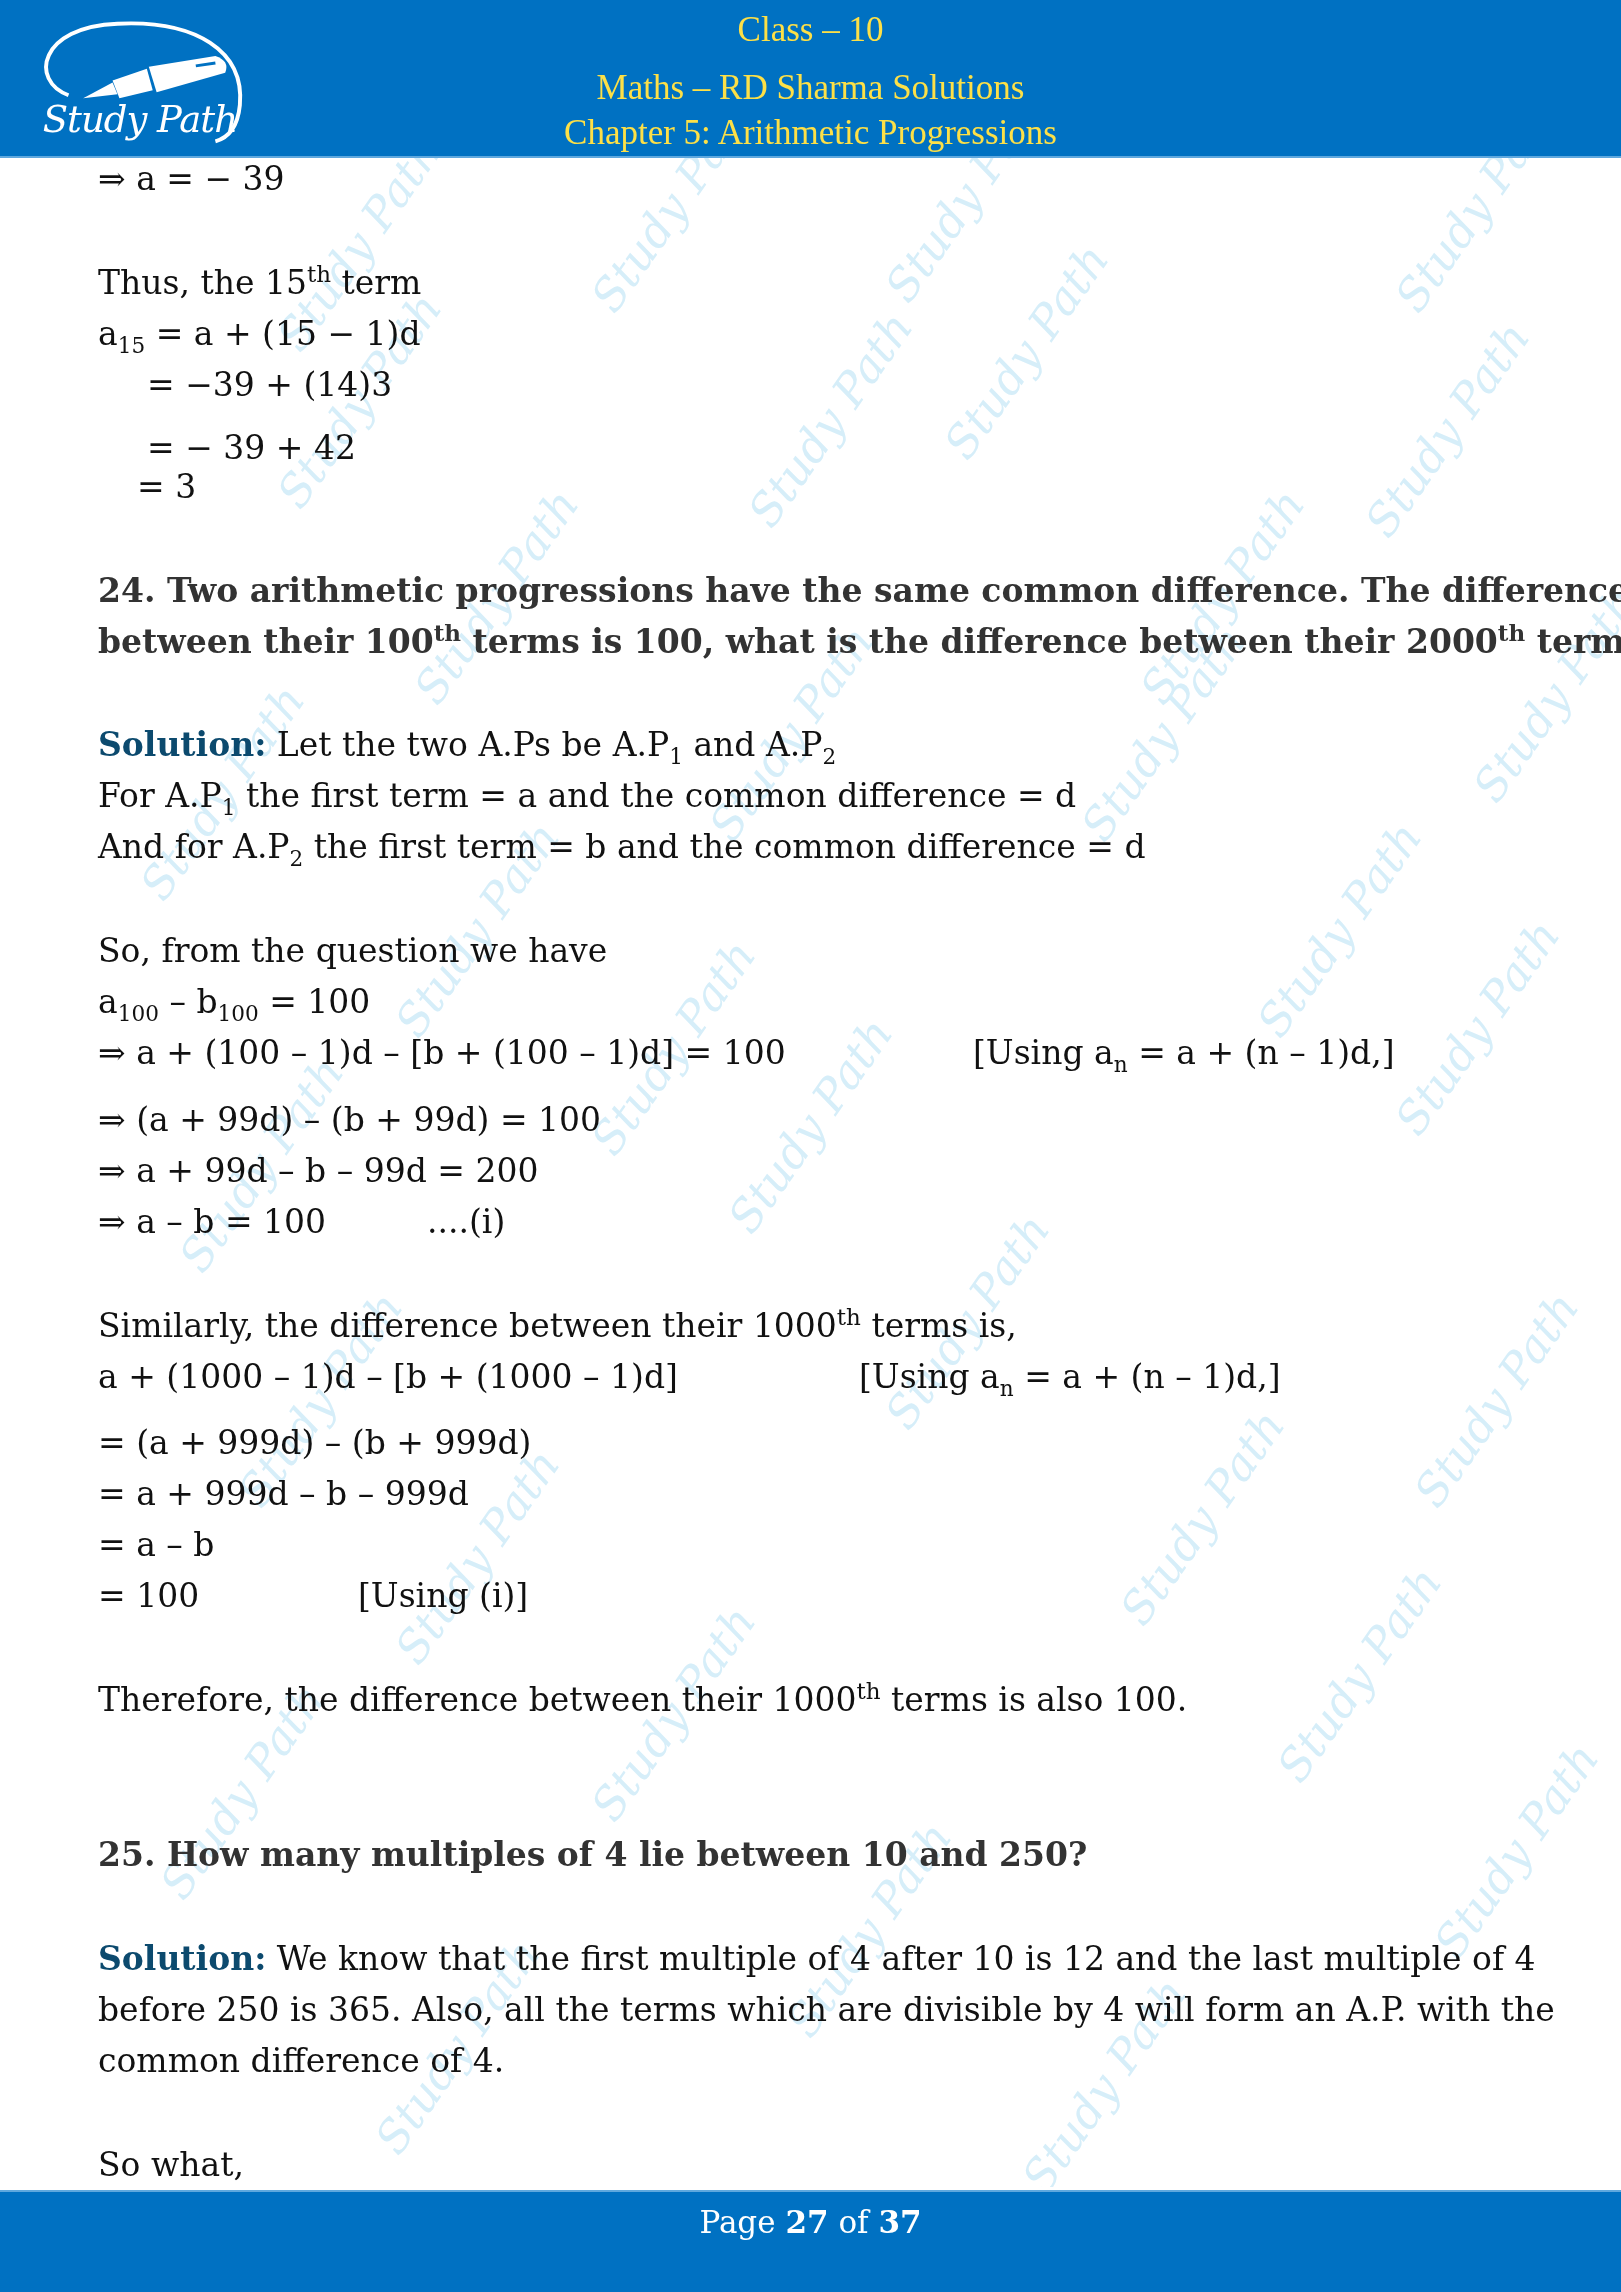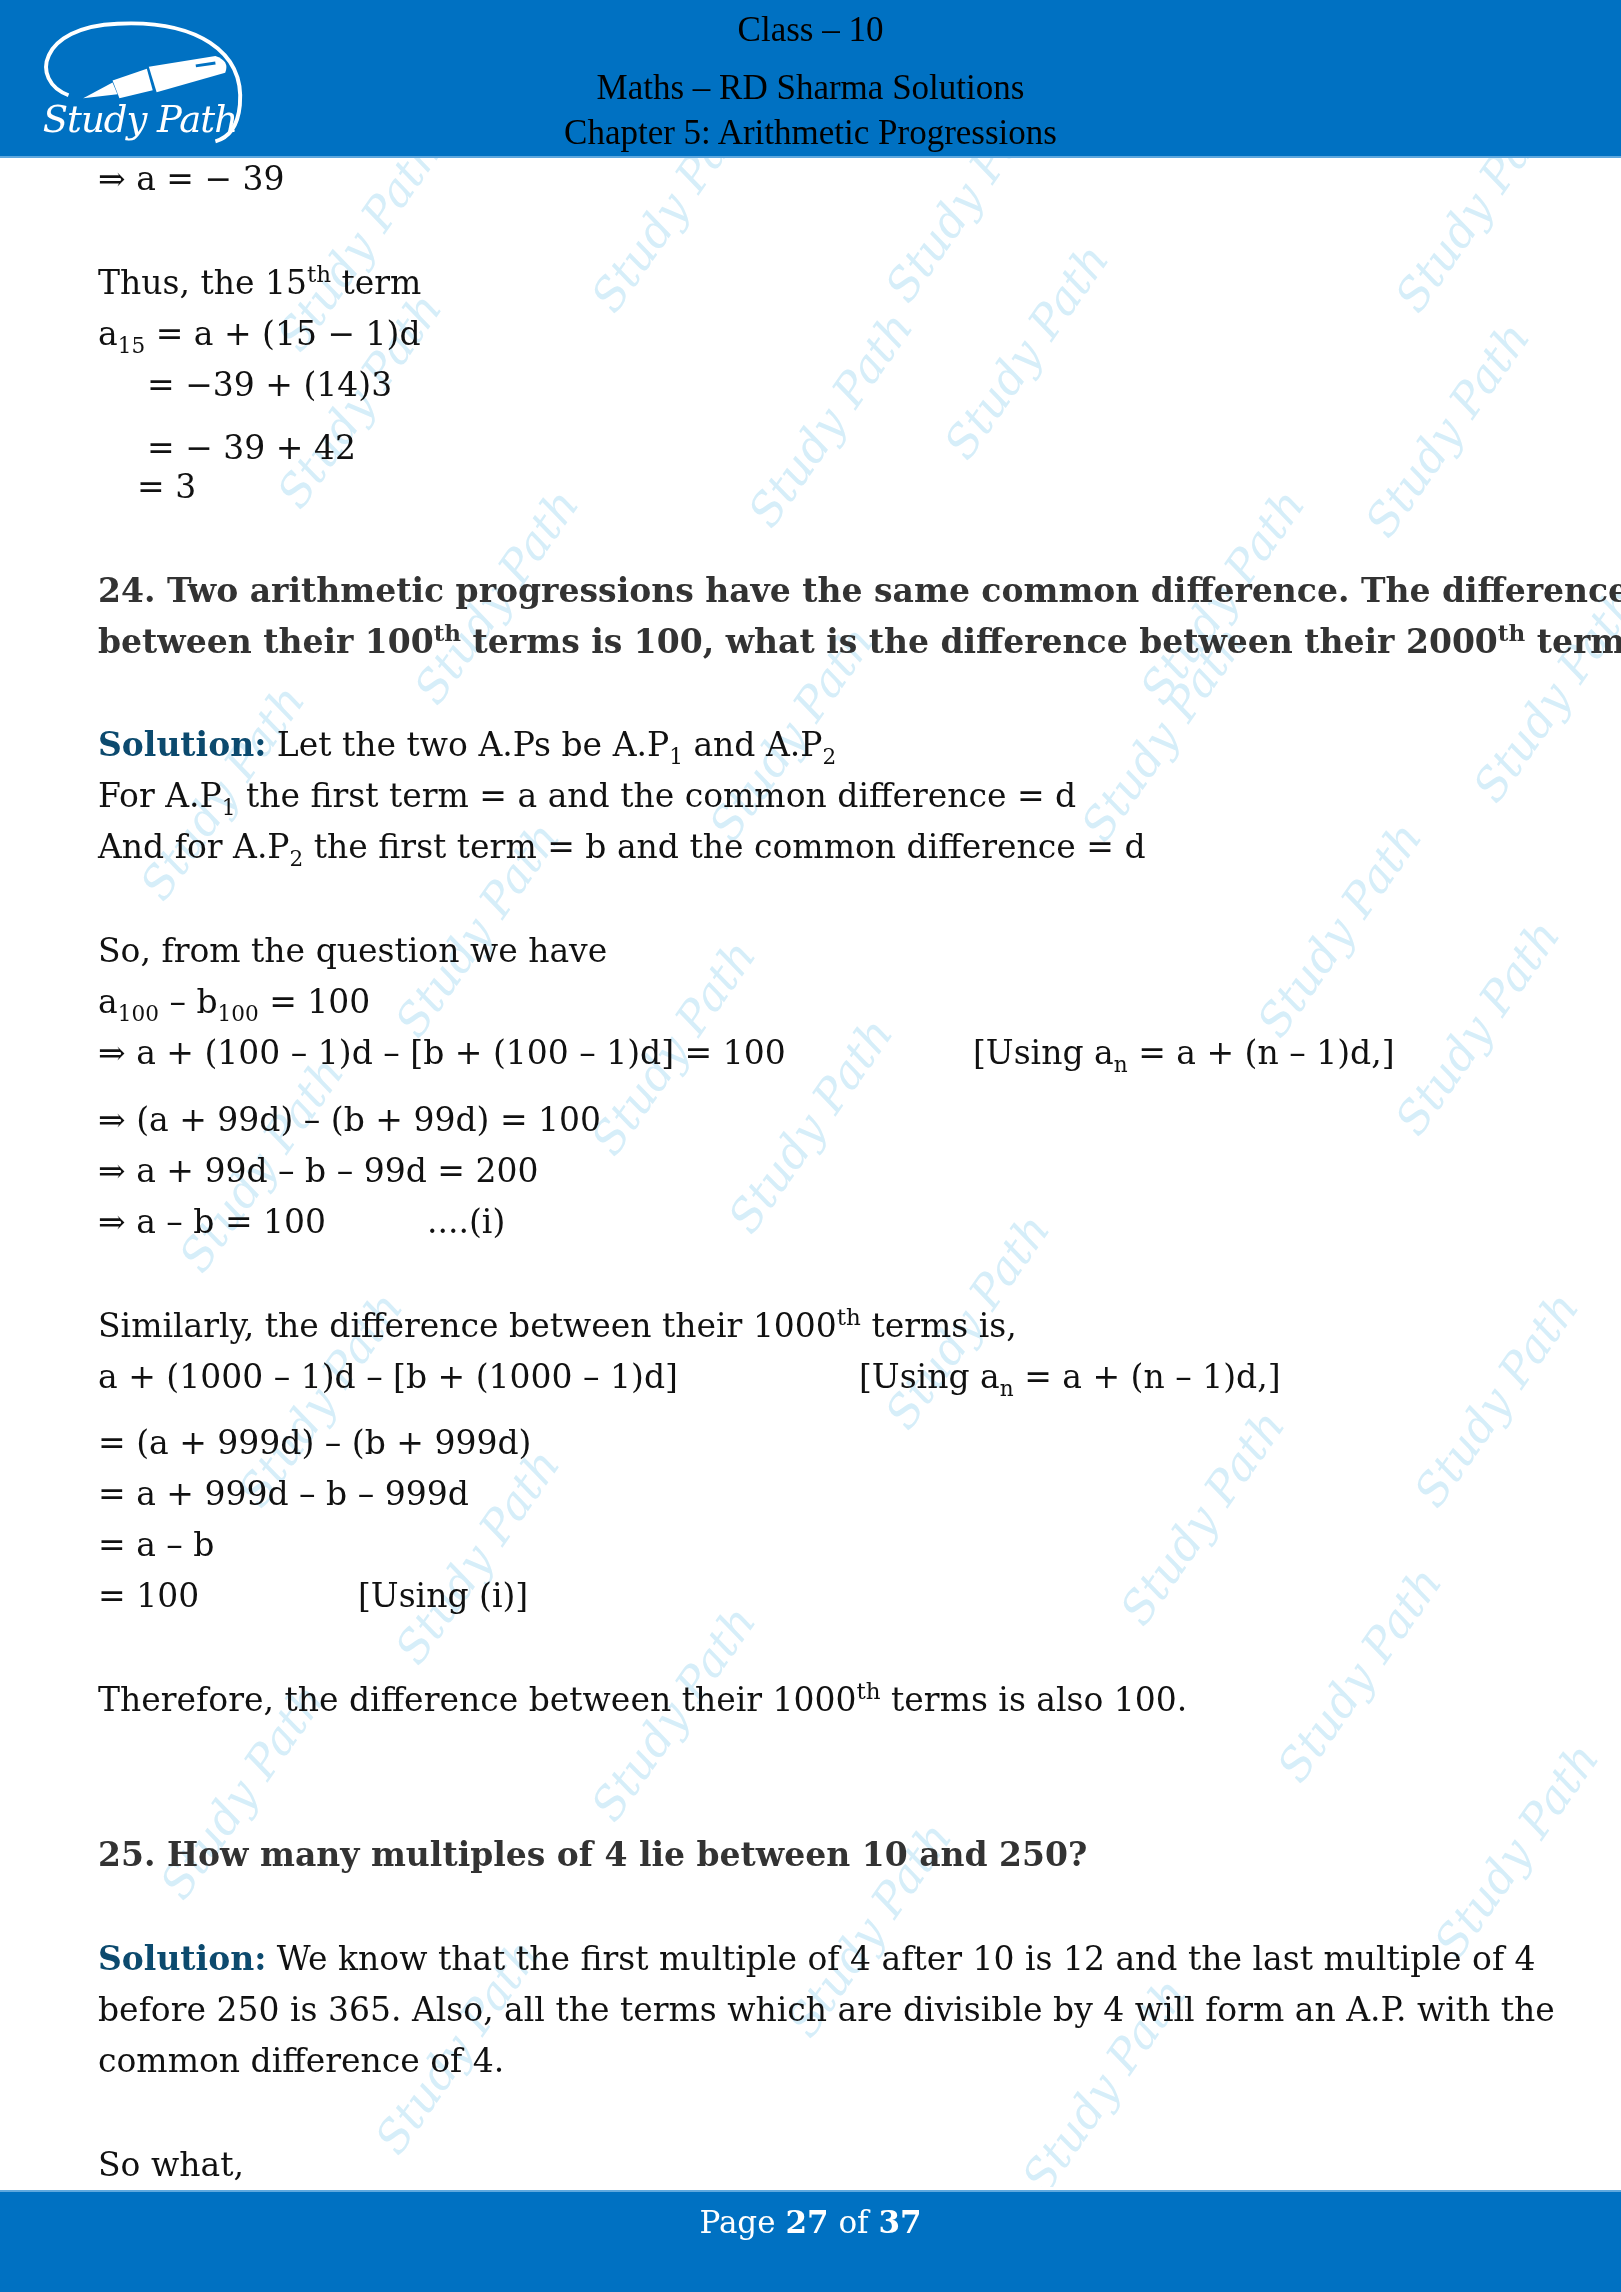--- a/index.html
+++ b/index.html
@@ -4,21 +4,21 @@
 <style>
   * { margin: 0; padding: 0; box-sizing: border-box; }
   html, body { width: 1621px; height: 2293px; background: #ffffff; overflow: hidden; }
   body { position: relative; font-family: "DejaVu Serif", "Liberation Serif", serif; color: #111; }
 
   .header {
     position: absolute; left: 0; top: 0; width: 1621px; height: 158px;
     background: #0071c2; border-bottom: 2.9px solid #5fa8de;
   }
   .header-titles {
-    position: absolute; left: 0; right: 0; top: 7.8px; text-align: center; color: #000000;
+    position: absolute; left: 0; right: 0; top: 7.8px; text-align: center; color: #fde047;
     font-family: "Liberation Serif", "DejaVu Serif", serif;
   }
   .header-titles .line { font-size: 35px; line-height: 1.0; }
   .header-titles .l1 { margin-top: 3.9px; }
   .header-titles .l2 { margin-top: 23.5px; }
   .header-titles .l3 { margin-top: 9.8px; }
 
   .logo { position: absolute; left: 29px; top: 11.8px; width: 221px; height: 142px; }
   .logo-text {
     position: absolute; left: 13.7px; top: 86px; font-family: "DejaVu Serif", serif;

